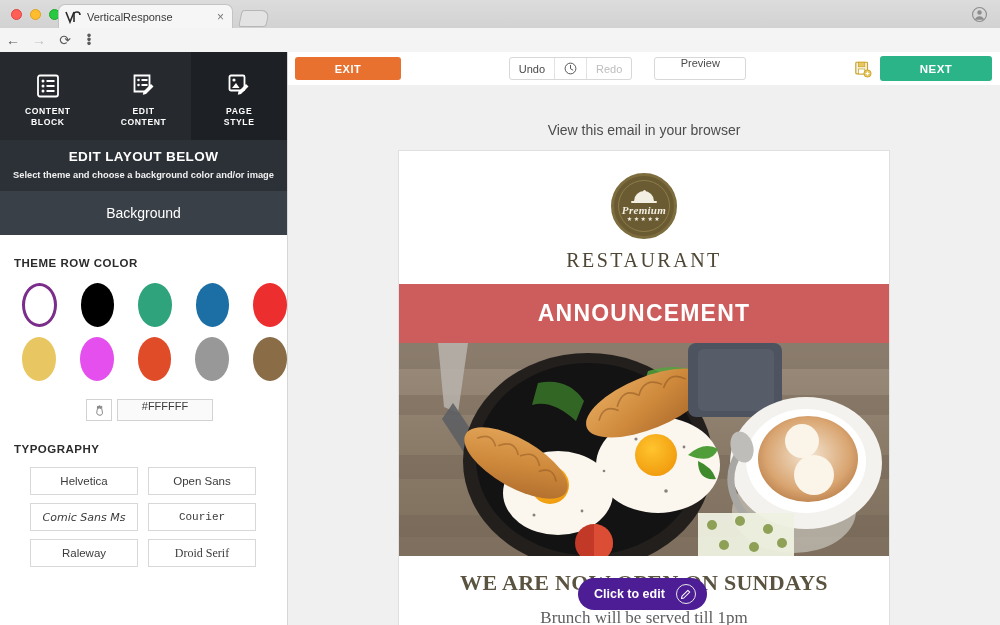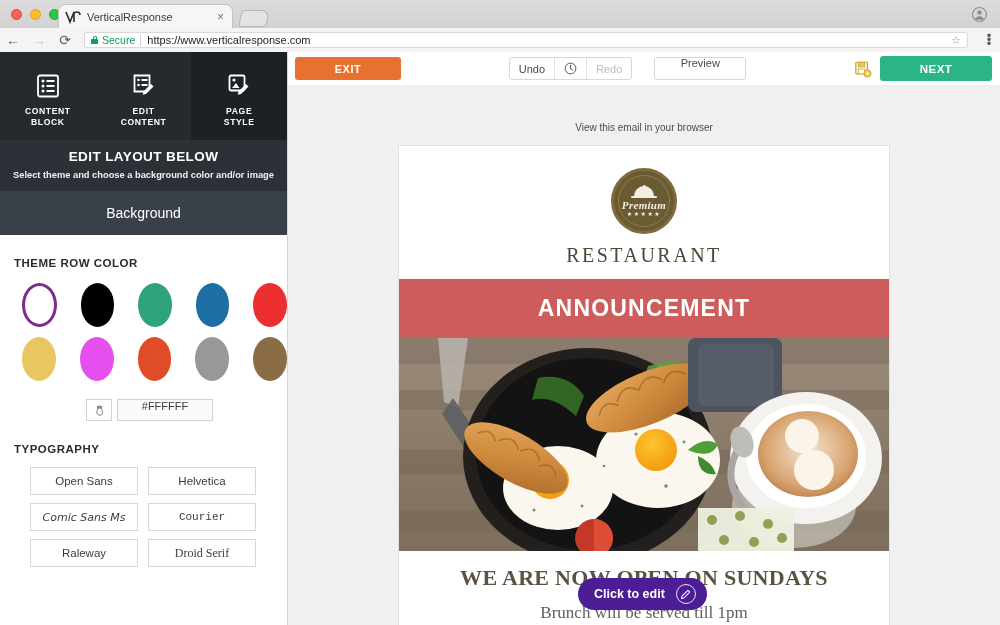--- a/index.html
+++ b/index.html
@@ -158,21 +158,21 @@
     margin-right: 8px; width: 112px; height: 25px; background: #2bb488;
     color: #fff; font-size: 11.5px; font-weight: bold; letter-spacing: 0.5px;
     display: flex; align-items: center; justify-content: center; border-radius: 3px;
   }
 
   
   .canvas {
     position: absolute; top: 85px; left: 288px; width: 712px; height: 540px;
     background: #f0f0f0; overflow: hidden;
   }
-  .viewline { text-align: center; font-size: 10px; color: #4c4c4c; padding-top: 37px; }
+  .viewline { text-align: center; font-size: 14px; color: #4c4c4c; padding-top: 37px; }
   .email {
     margin: 12px auto 0; width: 492px; background: #ffffff;
     border: 1px solid #e0e0e0; box-sizing: border-box;
   }
   .email-head { padding: 18px 0 12px; text-align: center; background: #fff; }
   .logo-badge {
     width: 66px; height: 66px; margin: 4px auto 0; border-radius: 50%;
     background: #6b5b33; border: 3px solid #7d6c3d; box-sizing: border-box;
     display: flex; flex-direction: column; align-items: center; justify-content: center;
     position: relative;
@@ -246,30 +246,20 @@
       <circle cx="10" cy="10" r="8.2" fill="none" stroke="#8d8d8d" stroke-width="1.3"></circle>
       <circle cx="10" cy="7.6" r="2.6" fill="#8d8d8d"></circle>
       <path d="M4.6 16.2a5.6 5.6 0 0 1 10.8 0" fill="#8d8d8d"></path>
     </svg>
   </div>
 
   <div class="navbar">
     <div class="navbtn">←</div>
     <div class="navbtn disabled">→</div>
     <div class="navbtn">⟳</div>
-    <div class="omnibox">
-      <div class="lock">
-        <div class="shackle"></div>
-          <div class="body"></div>
-      </div>
-      <div class="secure">Secure</div>
-      <div class="divider-v"></div>
-      <div class="url">https://www.verticalresponse.com</div>
-      <div class="star">☆</div>
-    </div>
     <div class="kebab">
       <span>•</span>
         <span>•</span>
         <span>•</span>
     </div>
   </div>
 
   <div class="sidebar">
 
     <div class="toolbar-dark">
@@ -347,22 +337,22 @@
           <path d="M4 9.5c0-2 .8-3 .8-4.5V2.5h1v2.2h.8V2h1v2.7h.8V2.6h1v2.4c0 1.5.8 2.5.8 4.5 0 1.6-1.2 2.6-2.6 2.6S4 11.1 4 9.5z" fill="none" stroke="#6b6b6b" stroke-width="0.9"></path>
         </svg>
       </div>
       <div class="hexinput">#FFFFFF</div>
     </div>
 
     <div class="section-title">TYPOGRAPHY</div>
 
     <div class="fontgrid">
       <div class="fontrow">
+        <div class="fontbtn">Helvetica</div>
         <div class="fontbtn">Open Sans</div>
-        <div class="fontbtn">Helvetica</div>
       </div>
       <div class="fontrow">
         <div class="fontbtn casual">Comic Sans Ms</div>
         <div class="fontbtn mono">Courier</div>
       </div>
       <div class="fontrow">
         <div class="fontbtn">Raleway</div>
         <div class="fontbtn serif">Droid Serif</div>
       </div>
     </div>

